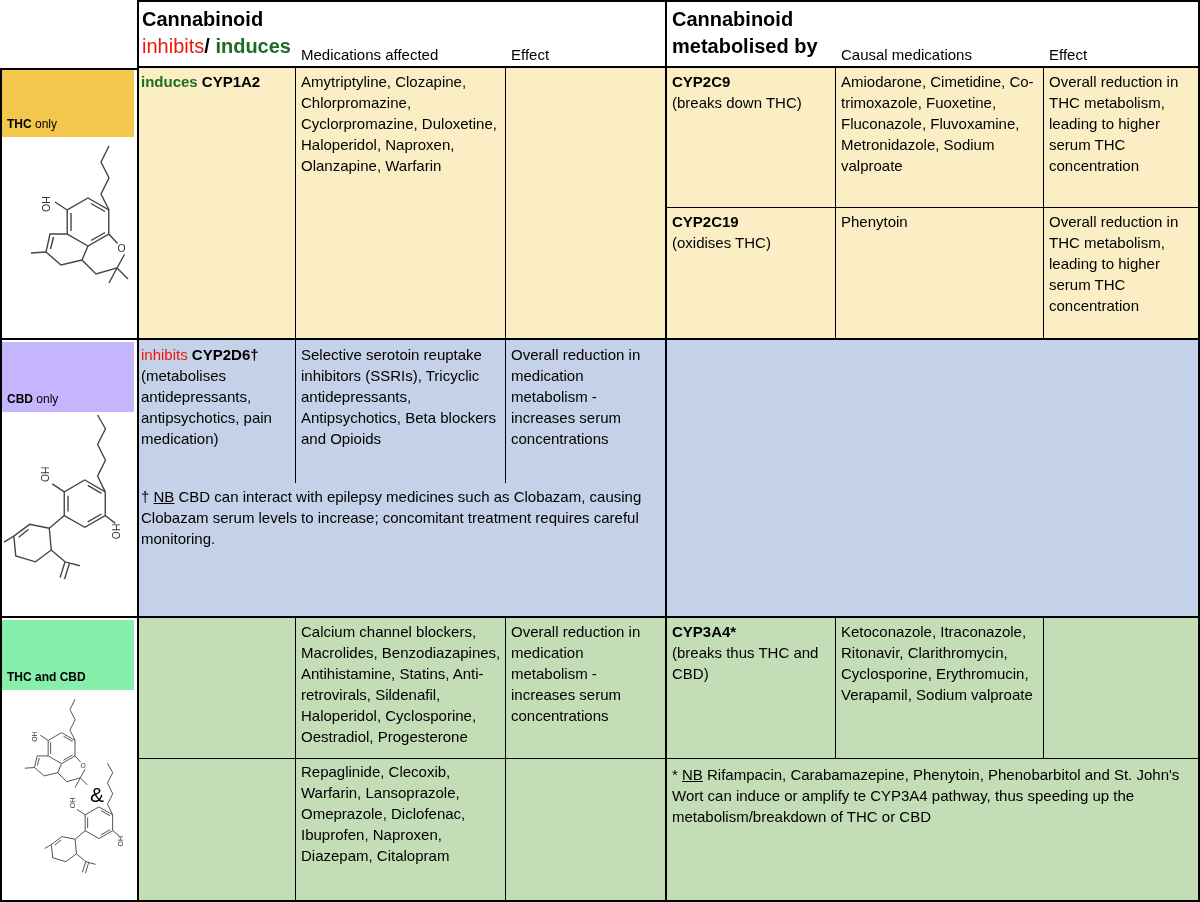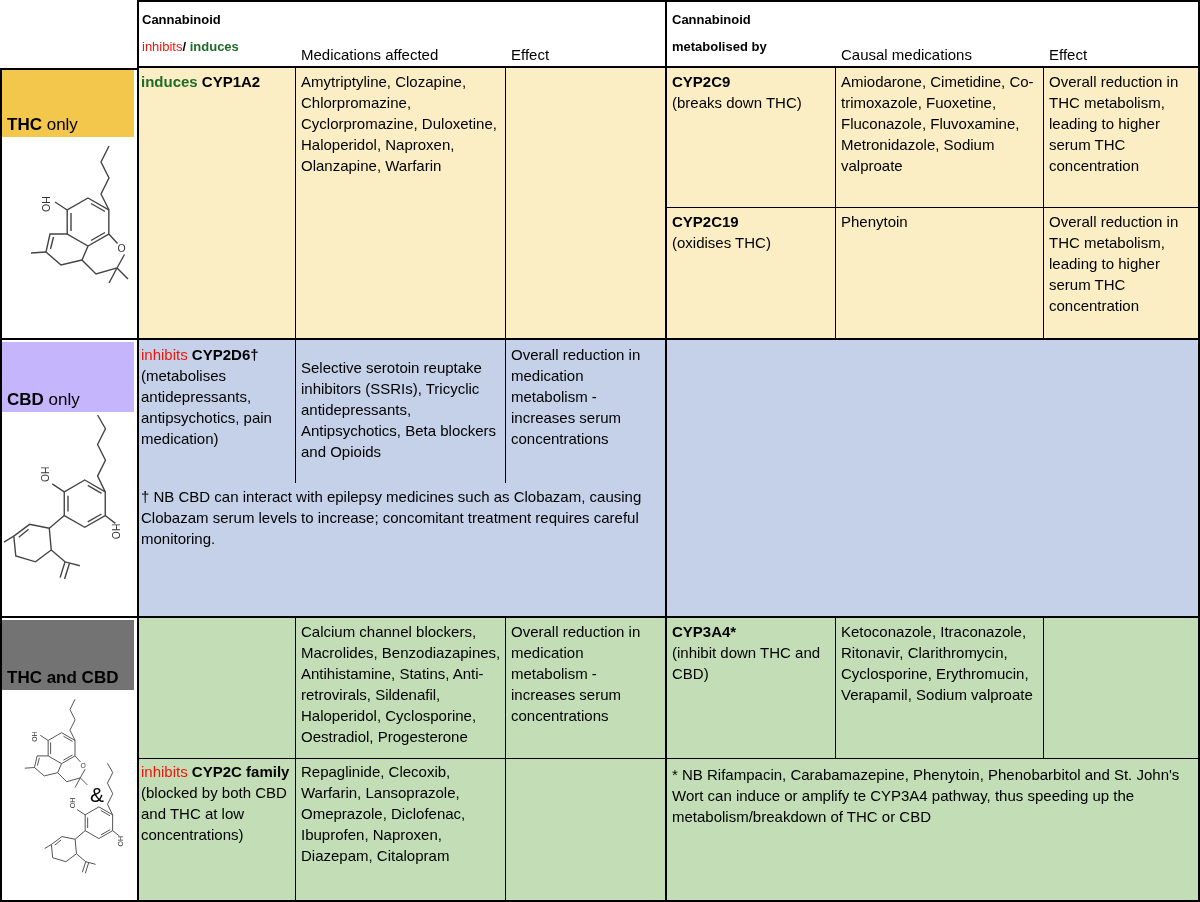--- a/index.html
+++ b/index.html
@@ -5,23 +5,23 @@
   html,body{margin:0;padding:0;background:#fff;}
   .stage{position:relative;width:1200px;height:902px;background:#fff;
          font-family:"Liberation Sans",sans-serif;font-size:15px;line-height:21px;color:#000;overflow:hidden;}
   .abs{position:absolute;}
   .bg{position:absolute;}
   .ln{position:absolute;background:#000;}
   .cell{position:absolute;}
   .b{font-weight:bold;}
   .red{color:#ef1508;font-weight:normal;}
   .grn{color:#1e6b28;font-weight:bold;margin-top:13px;}
-  .nb{}
-  .labelbox{position:absolute;display:flex;align-items:flex-end;padding:2px 5px 3px 5px;font-size:17px;line-height:19px;}
-  .hdrtitle{position:absolute;font-size:13px;line-height:27px;font-weight:bold;}
+  .nb{text-decoration:underline;}
+  .labelbox{position:absolute;display:flex;align-items:flex-end;padding:2px 5px 3px 5px;font-size:12px;line-height:19px;}
+  .hdrtitle{position:absolute;font-size:20px;line-height:27px;font-weight:bold;}
   .colhdr{position:absolute;font-size:15px;}
   .bordered{position:absolute;border:2px solid #000;box-sizing:border-box;background:transparent;pointer-events:none;}
   svg text{font-family:"Liberation Sans",sans-serif;}
 </style>
 </head>
 <body>
 
 <div class="stage">
 
   <svg width="0" height="0" style="position:absolute">
@@ -71,21 +71,21 @@
   <div class="bg" style="left:137px;top:68px;width:1063px;height:270px;background:#fbeec5"></div>
   <div class="bg" style="left:137px;top:340px;width:1063px;height:276px;background:#c5d1e8"></div>
   <div class="bg" style="left:137px;top:618px;width:1063px;height:284px;background:#c3deb7"></div>
 
   <div class="labelbox" style="left:2px;top:70px;width:122px;height:62px;background:#f3c64c">
     <span><span class="b">THC</span><span> only</span></span>
   </div>
   <div class="labelbox" style="left:2px;top:342px;width:122px;height:65px;background:#c4b5fd">
     <span><span class="b">CBD</span><span> only</span></span>
   </div>
-  <div class="labelbox b" style="left:2px;top:620px;width:122px;height:65px;background:#737373">
+  <div class="labelbox b" style="left:2px;top:620px;width:122px;height:65px;background:#86efac">
     <span>THC and CBD</span>
   </div>
 
   <svg class="abs" style="left:2px;top:138px" width="133" height="200" viewBox="0 0 133 200">
       <use href="#thcG"></use>
     </svg>
   <svg class="abs" style="left:2px;top:413px" width="133" height="203" viewBox="0 0 133 206">
       <use href="#cbdG"></use>
     </svg>
   <svg class="abs" style="left:6px;top:694px" width="86" height="129" viewBox="0 0 133 200">
@@ -147,37 +147,33 @@
     <span class="b">CYP2C19</span>
     <div>(oxidises THC)</div>
   </div>
   <div class="cell" style="left:841px;top:211px;width:196px">Phenytoin</div>
   <div class="cell" style="left:1049px;top:211px;width:147px">Overall reduction in THC metabolism, leading to higher serum THC concentration</div>
 
   <div class="cell" style="left:141px;top:344px;width:150px">
     <span class="red">inhibits</span><span class="b"> CYP2D6†</span>
     <div>(metabolises antidepressants, antipsychotics, pain medication)</div>
   </div>
-  <div class="cell" style="left:301px;top:357px;width:200px">Selective serotoin reuptake inhibitors (SSRIs), Tricyclic antidepressants, Antipsychotics, Beta blockers and Opioids</div>
+  <div class="cell" style="left:301px;top:344px;width:200px">Selective serotoin reuptake inhibitors (SSRIs), Tricyclic antidepressants, Antipsychotics, Beta blockers and Opioids</div>
   <div class="cell" style="left:511px;top:344px;width:148px">Overall reduction in medication metabolism - increases serum concentrations</div>
   <div class="cell" style="left:141px;top:486px;width:518px">
     <span>† </span><span class="nb">NB</span><span> CBD can interact with epilepsy medicines such as Clobazam, causing Clobazam serum levels to increase; concomitant treatment requires careful monitoring.</span>
   </div>
 
   <div class="cell" style="left:301px;top:621px;width:200px">Calcium channel blockers, Macrolides, Benzodiazapines, Antihistamine, Statins, Anti-retrovirals, Sildenafil, Haloperidol, Cyclosporine, Oestradiol, Progesterone</div>
   <div class="cell" style="left:511px;top:621px;width:148px">Overall reduction in medication metabolism - increases serum concentrations</div>
 
-  <div class="cell" style="left:141px;top:761px;width:150px">
-    <span class="red">inhibits</span><span class="b"> CYP2C family</span>
-    <div>(blocked by both CBD and THC at low concentrations)</div>
-  </div>
   <div class="cell" style="left:301px;top:761px;width:200px">Repaglinide, Clecoxib, Warfarin, Lansoprazole, Omeprazole, Diclofenac, Ibuprofen, Naproxen, Diazepam, Citalopram</div>
 
   <div class="cell" style="left:672px;top:621px;width:156px">
     <span class="b">CYP3A4*</span>
-    <div>(inhibit down THC and CBD)</div>
+    <div>(breaks thus THC and CBD)</div>
   </div>
   <div class="cell" style="left:841px;top:621px;width:196px">Ketoconazole, Itraconazole, Ritonavir, Clarithromycin, Cyclosporine, Erythromucin, Verapamil, Sodium valproate</div>
   <div class="cell" style="left:672px;top:764px;width:520px">
     <span>* </span><span class="nb">NB</span><span> Rifampacin, Carabamazepine, Phenytoin, Phenobarbitol and St. John's Wort can induce or amplify te CYP3A4 pathway, thus speeding up the metabolism/breakdown of THC or CBD</span>
   </div>
 
 </div>
 
 </body></html>

